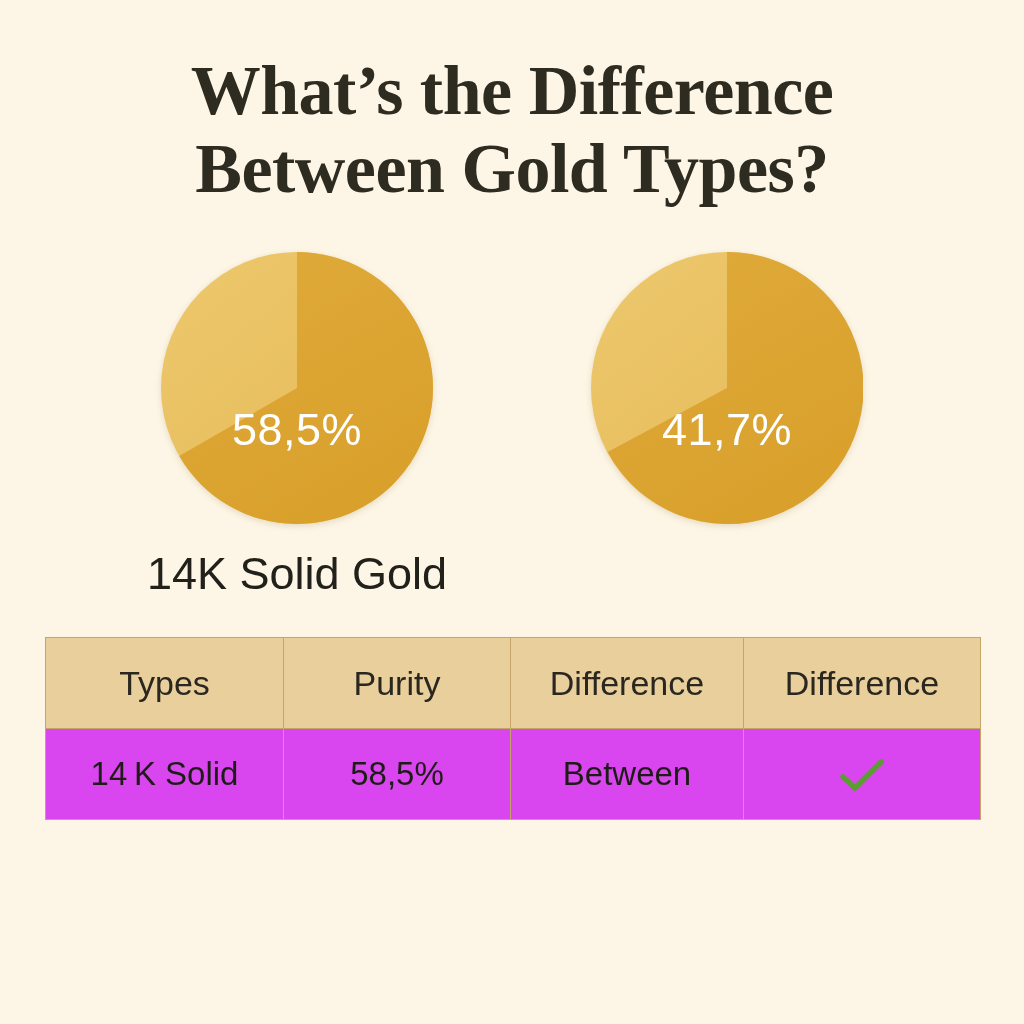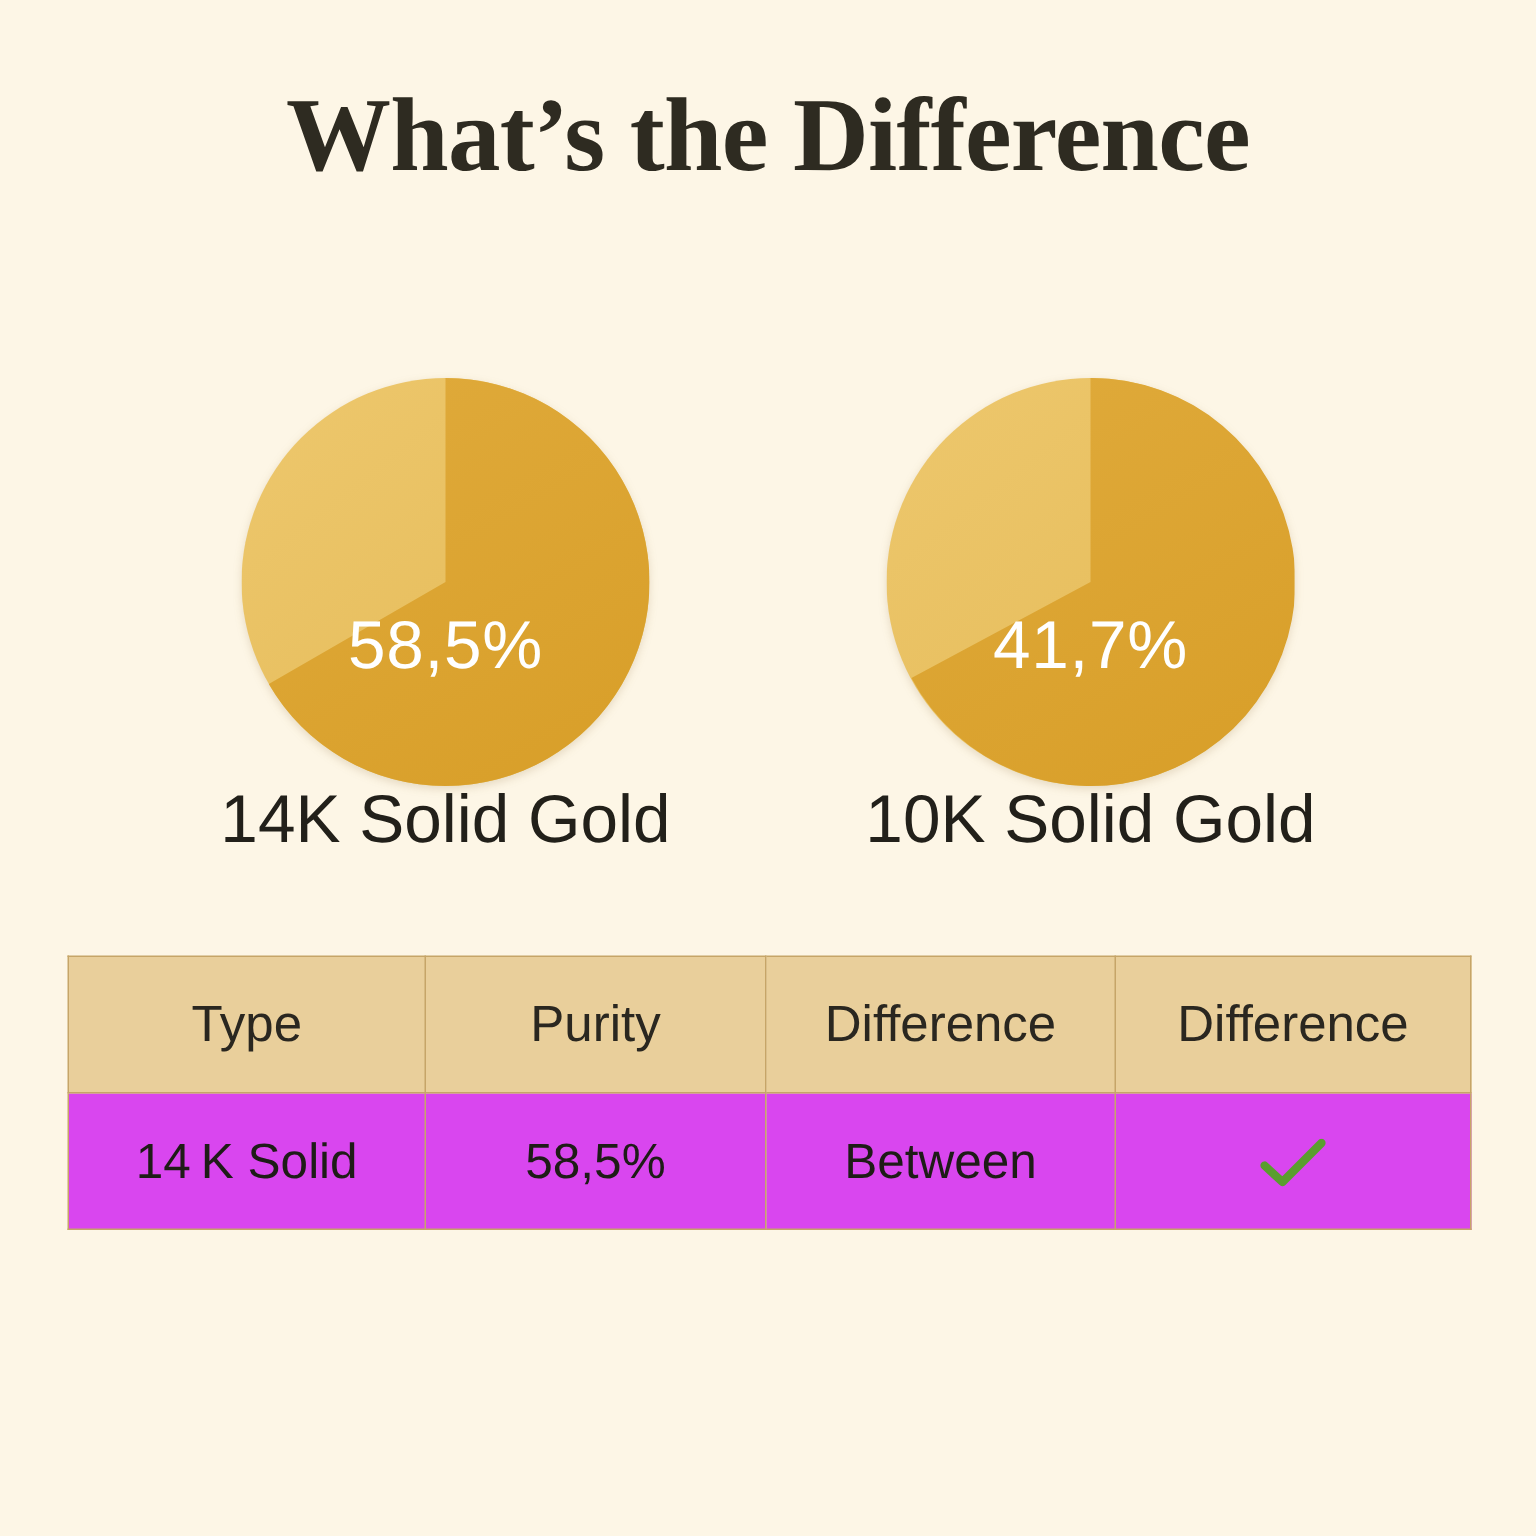--- a/index.html
+++ b/index.html
@@ -73,21 +73,21 @@
     font-size: 45px;
     font-weight: 400;
     color: #FFFFFF;
     letter-spacing: 0.5px;
     pointer-events: none;
   }
 
   
   .captions {
     position: absolute;
-    top: 517px;
+    top: 545px;
     left: 0;
     width: 1024px;
     height: 62px;
   }
   .caption {
     position: absolute;
     top: 0;
     width: 420px;
     text-align: center;
     font-size: 45px;
@@ -141,20 +141,21 @@
     vertical-align: middle;
   }
 </style>
 </head>
 <body>
 
 <div id="infographic">
 
   <div class="title-block">
     <div class="title-line">What’s the Difference</div>
+    <div class="title-line">Between Gold Types?</div>
   </div>
 
   <div class="pies">
 
     <div class="pie-wrap left">
       <svg class="pie-svg" viewBox="0 0 272 272">
         <defs>
           <linearGradient id="gDark1" x1="0" y1="0" x2="0.55" y2="1">
             <stop offset="0%" stop-color="#E0AB3C"></stop>
             <stop offset="100%" stop-color="#D9A02B"></stop>
@@ -185,33 +186,32 @@
         <circle cx="136" cy="136" r="136" fill="url(#gLight2)"></circle>
         <path d="M136 136 L136 0 A136 136 0 1 1 16.6 200 Z" fill="url(#gDark2)"></path>
       </svg>
       <div class="pie-value">41,7%</div>
     </div>
 
   </div>
 
   <div class="captions">
     <div class="caption left">14K Solid Gold</div>
-    <div class="caption right">10K Solid Gold</div>
   </div>
 
   <table class="table">
     <colgroup>
       <col class="col-type">
       <col class="col-purity">
       <col class="col-durability">
       <col class="col-waterproof">
     </colgroup>
     <thead>
       <tr>
-        <th>Type</th>
+        <th>Types</th>
         <th>Purity</th>
         <th>Difference</th>
         <th>Difference</th>
       </tr>
     </thead>
     <tbody>
       <tr>
         <td>14 K Solid</td>
         <td>58,5%</td>
         <td>Between</td>

